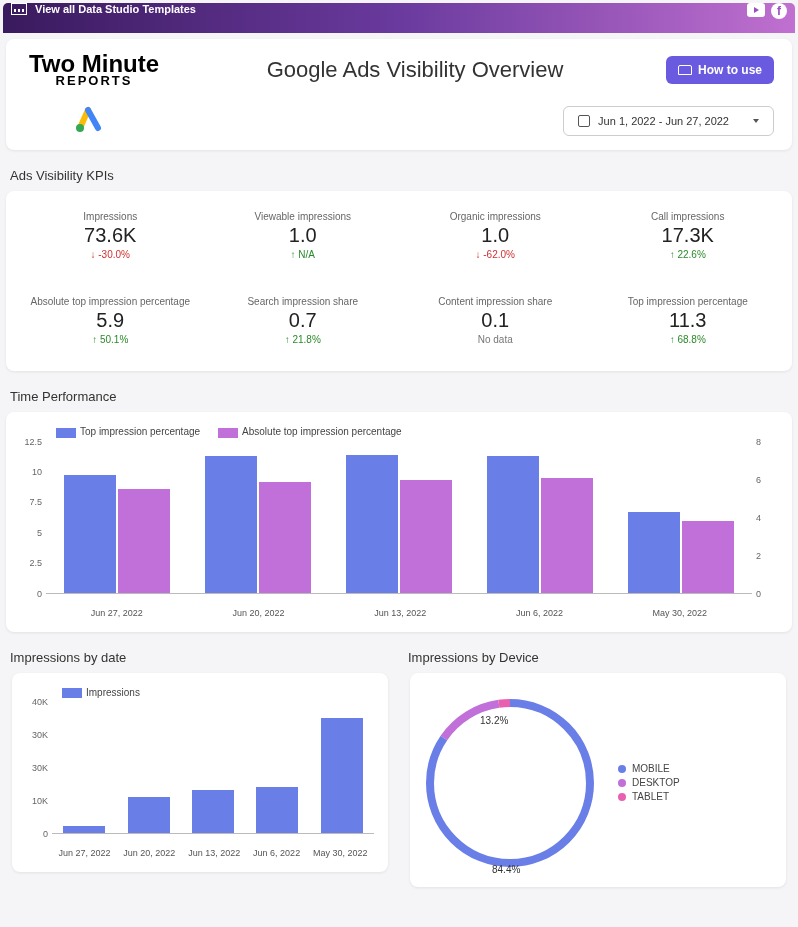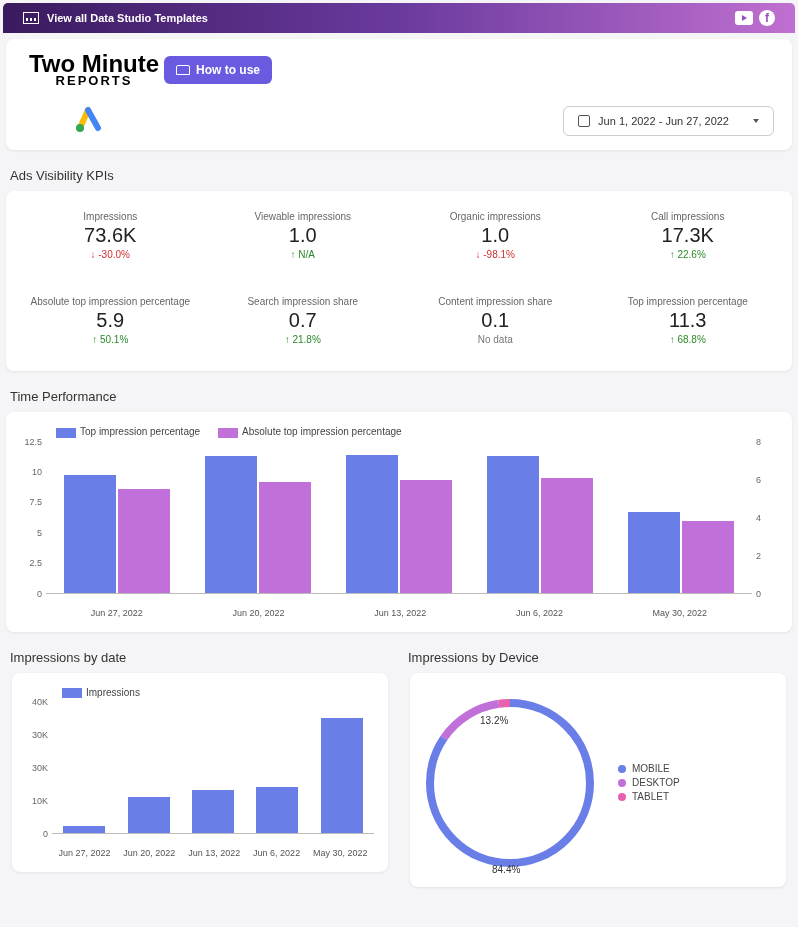--- a/index.html
+++ b/index.html
@@ -1,17 +1,17 @@
 <!DOCTYPE html>
 <html><head>
 <meta charset="utf-8">
 <style>
 * { box-sizing: border-box; margin: 0; padding: 0; font-family: Arial, sans-serif; }
 body { background: #f5f5f7; width: 798px; }
-.topbar { background: linear-gradient(90deg, #3a1a5e 0%, #6a3a9e 50%, #c070d0 100%); height: 30px; display: flex; align-items: center; padding: 0 20px; color: #fff; font-size: 11px; font-weight: bold; border-radius: 5px 5px 0 0; margin: 3px 3px 0 3px; }
+.topbar { background: linear-gradient(90deg, #3a1a5e 0%, #6a3a9e 50%, #c070d0 100%); height: 30px; display: flex; align-items: flex-start; padding: 0 8px; color: #fff; font-size: 11px; font-weight: bold; border-radius: 5px 5px 0 0; margin: 3px 3px 0 3px; }
 .topbar .icon-left { width: 16px; height: 12px; border: 1px solid #fff; margin-right: 8px; position: relative; }
 .topbar .icon-left::after { content: ''; position: absolute; left: 2px; right: 2px; bottom: 2px; top: 5px; background: linear-gradient(90deg, #fff 0 2px, transparent 2px 4px, #fff 4px 6px, transparent 6px 8px, #fff 8px 10px); }
 .topbar .spacer { flex: 1; }
 .topbar .yt, .topbar .fb { width: 18px; height: 14px; background: #fff; border-radius: 3px; margin-left: 6px; display: flex; align-items: center; justify-content: center; }
 .topbar .yt::after { content: ''; border-left: 5px solid #9a4fc0; border-top: 3px solid transparent; border-bottom: 3px solid transparent; }
 .topbar .fb { border-radius: 50%; width: 16px; height: 16px; color: #9a4fc0; font-weight: bold; font-size: 12px; }
 .header-card { background: #fff; border-radius: 8px; margin: 6px; padding: 14px 18px; box-shadow: 0 1px 3px rgba(0,0,0,0.08); }
 .header-top { display: flex; align-items: center; }
 .logo { font-family: 'Brush Script MT', cursive; font-size: 24px; font-weight: bold; line-height: 0.9; text-align: center; width: 140px; }
 .logo .sub { font-family: Arial; font-size: 13px; letter-spacing: 2px; font-weight: bold; }
@@ -68,20 +68,21 @@
   <span class="yt"></span>
   <span class="fb">f</span>
 </div>
 
 <div class="header-card">
   <div class="header-top">
     <div class="logo">
       <div>Two Minute</div>
       <div class="sub">REPORTS</div>
     </div>
+    <div class="page-title">Google Ads Visibility Overview</div>
     <button class="how-to-use">
       <span class="book-icon"></span>
       <span>How to use</span>
     </button>
   </div>
   <div class="header-bottom">
     <span class="gads-icon">
       <svg width="30" height="26">
           <path d="M6 22 L14 4" stroke="#fbbc05" stroke-width="6" stroke-linecap="round"></path>
           <path d="M14 4 L24 22" stroke="#4285f4" stroke-width="6" stroke-linecap="round"></path>
@@ -105,21 +106,21 @@
       <div class="delta down">↓ -30.0%</div>
       </div>
       <div class="kpi">
         <div class="label">Viewable impressions</div>
       <div class="value">1.0</div>
       <div class="delta up">↑ N/A</div>
       </div>
       <div class="kpi">
         <div class="label">Organic impressions</div>
       <div class="value">1.0</div>
-      <div class="delta down">↓ -98.1%</div>
+      <div class="delta down">↓ -62.0%</div>
       </div>
       <div class="kpi">
         <div class="label">Call impressions</div>
       <div class="value">17.3K</div>
       <div class="delta up">↑ 22.6%</div>
       </div>
     </div>
   <div class="kpi-row" id="kpi-row-2" style="margin-top:24px">
       <div class="kpi">
         <div class="label">Absolute top impression percentage</div>

